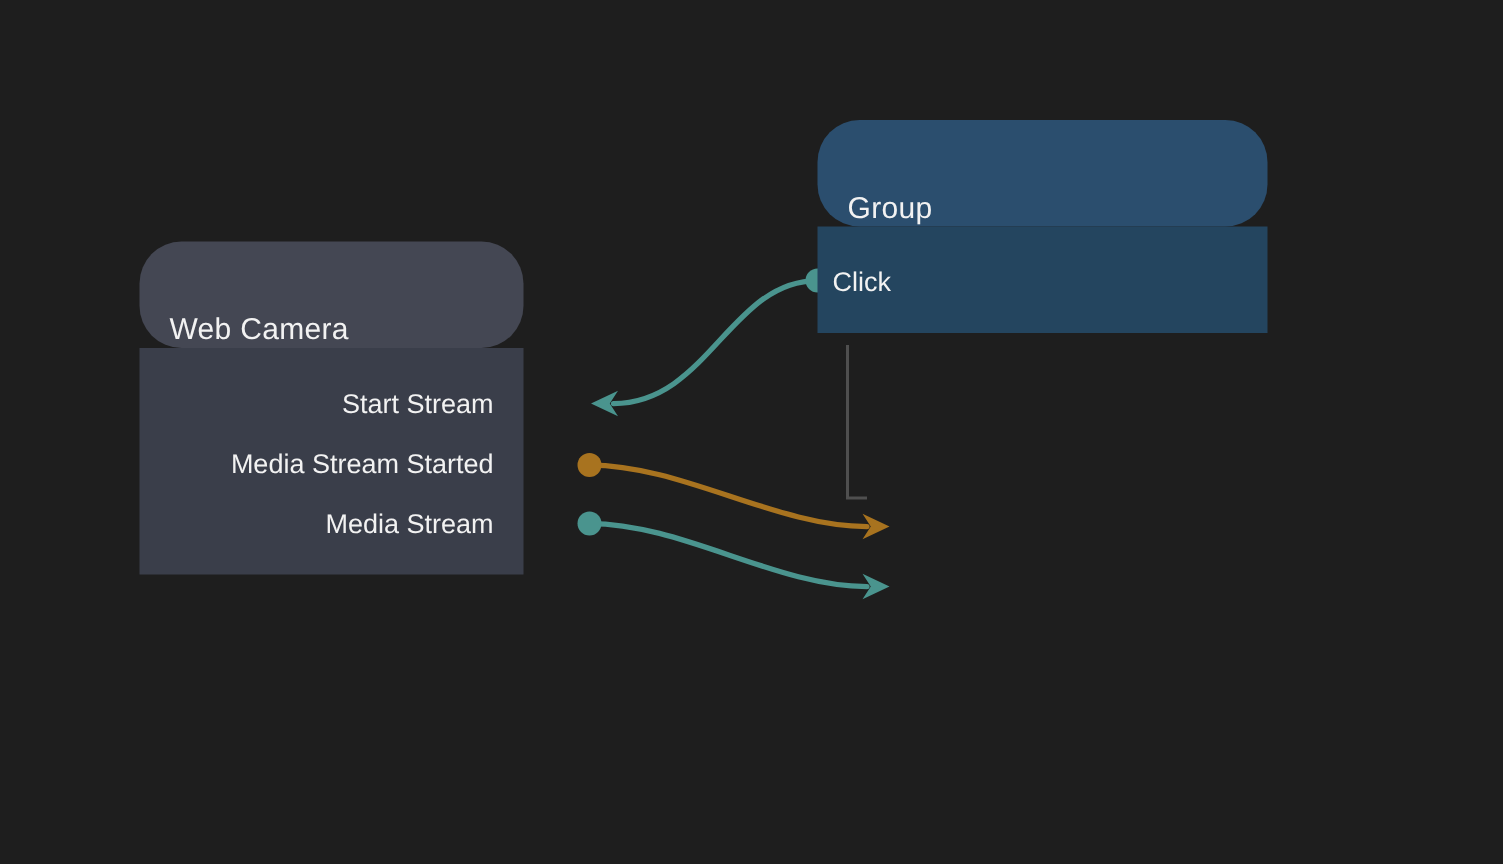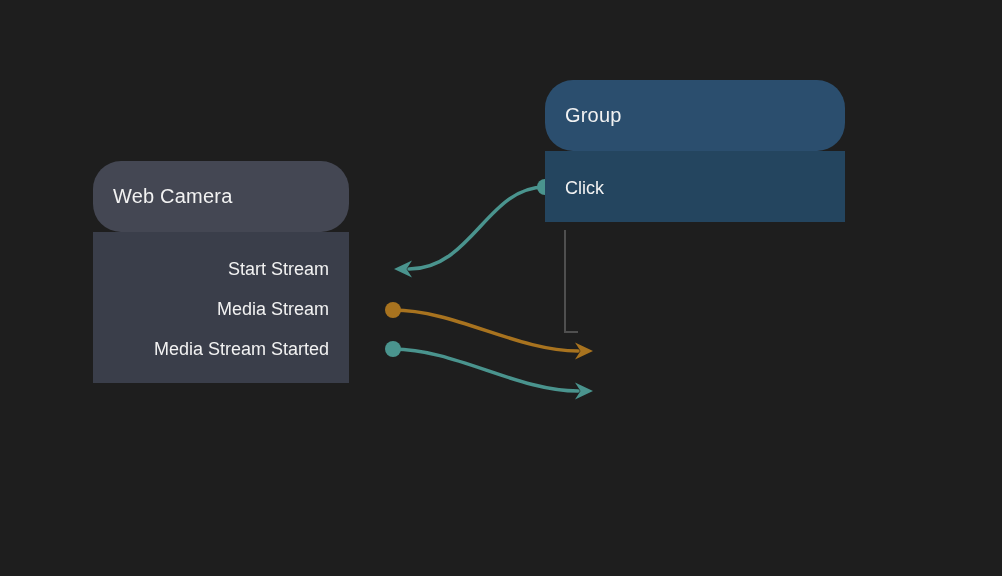--- a/index.html
+++ b/index.html
@@ -28,42 +28,42 @@
   .arrow-orange { fill: var(--orange, #a8731f); }
   .link-gray { fill: none; stroke: var(--gray-link, #4f4f4f); stroke-width: 2; }
 
   .node {
     position: absolute;
     display: flex; flex-direction: column;
     color: var(--text, #f2f2f2);
   }
   .node-header {
     height: 71px; flex: 0 0 auto;
-    display: flex; align-items: center;
+    display: flex; align-items: flex-end;
     padding: 0 20px;
     font-size: 20px;
     letter-spacing: 0.2px;
     cursor: move;
     border-radius: 28px;
   }
   .node-body { flex: 1 1 auto; padding-top: 17px; }
   .node-gray .node-header { background: var(--gray-node-header, #444753); }
   .node-gray .node-body   { background: var(--gray-node-body, #3a3e4a); }
   .node-blue .node-header { background: var(--blue-node-header, #2b4e6e); }
   .node-blue .node-body   { background: var(--blue-node-body, #24455f); }
 
   .port {
     height: 40px;
     display: flex; align-items: center;
     padding: 0 20px;
     font-size: 18px;
     cursor: pointer;
   }
   .port.out { justify-content: flex-end; text-align: left; }
-  .port.in  { justify-content: flex-start; text-align: left; }
+  .port.in  { justify-content: flex-start; text-align: left; padding-left: 10px; }
 </style>
 </head>
 <body>
 
 <div id="canvas">
 
   <svg id="wires" viewBox="0 0 1002 576" xmlns="http://www.w3.org/2000/svg">
 
     <polyline class="link-gray" points="565,230 565,332 578,332"></polyline>
 
@@ -79,22 +79,22 @@
     <polygon class="arrow-teal" points="593,391 575,382.5 580.5,391 575,399.5"></polygon>
     <circle class="dot-teal" cx="393" cy="349" r="8"></circle>
   </svg>
 
   <div class="node node-gray" style="left:93px; top:161px; width:256px; height:222px;">
     <div class="node-header">
       <span>Web Camera</span>
     </div>
     <div class="node-body">
       <div class="port out">Start Stream</div>
+      <div class="port out">Media Stream Started</div>
       <div class="port out">Media Stream</div>
-      <div class="port out">Media Stream Started</div>
     </div>
   </div>
 
   <div class="node node-blue" style="left:545px; top:80px; width:300px; height:142px;">
     <div class="node-header">
       <span>Group</span>
     </div>
     <div class="node-body">
       <div class="port in">Click</div>
     </div>

